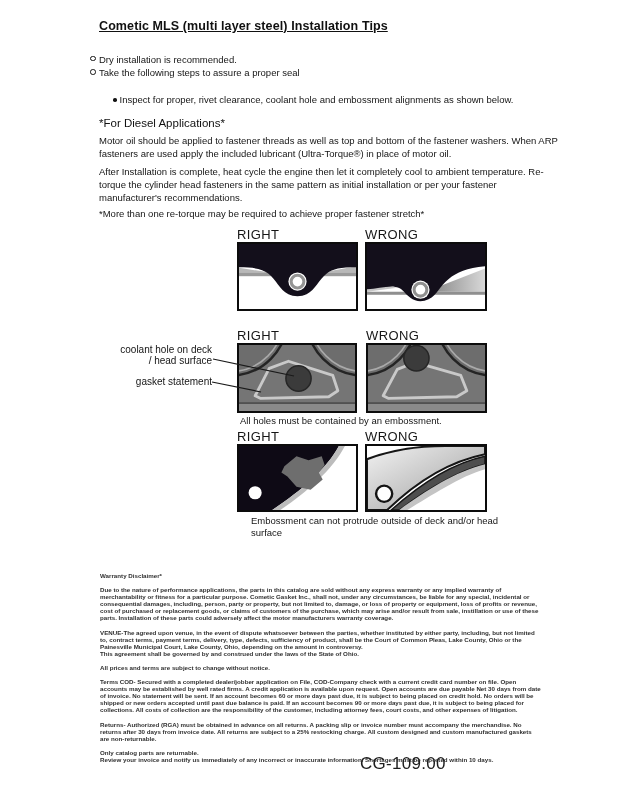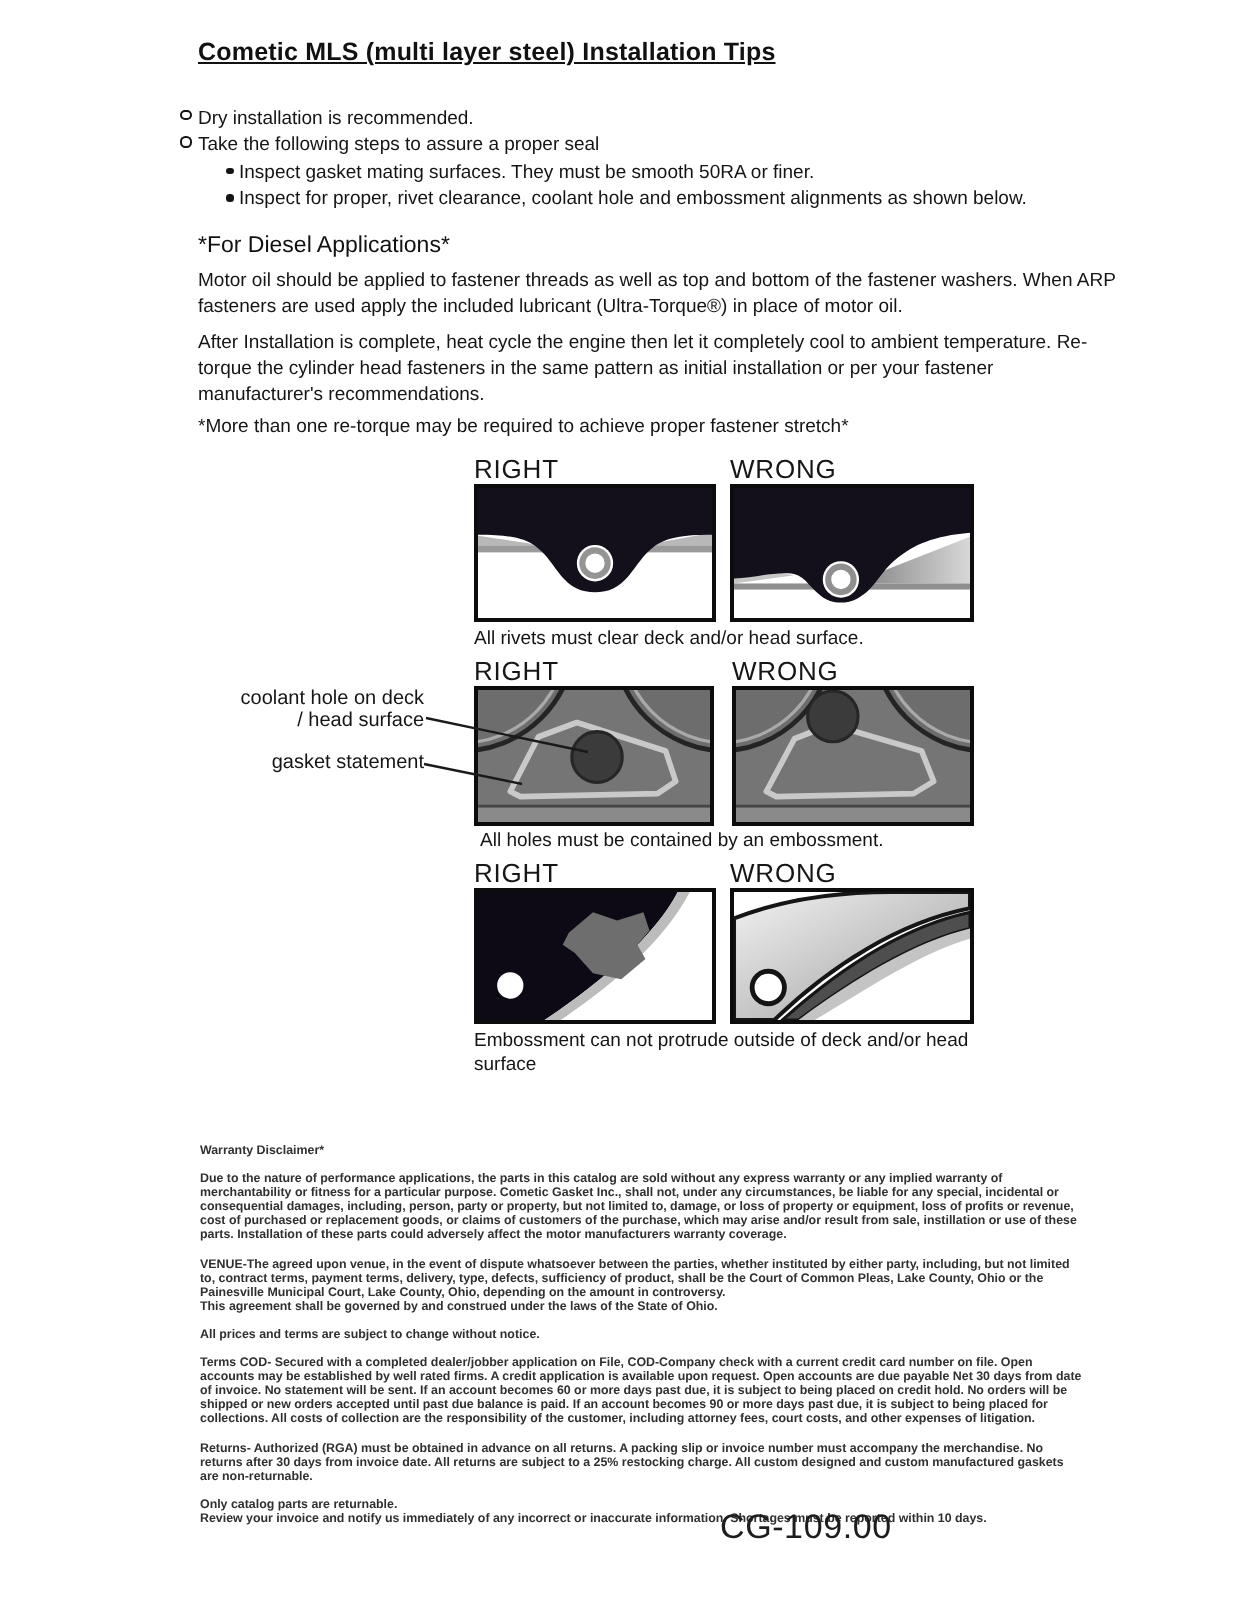--- a/index.html
+++ b/index.html
@@ -34,23 +34,20 @@
 <div class="page">
 
   <div class="title">Cometic MLS (multi layer steel) Installation Tips</div>
 
   <div class="bullet" style="top:53.5px">
     <span class="circ"></span><span>Dry installation is recommended.</span>
   </div>
   <div class="bullet" style="top:67px">
     <span class="circ"></span><span>Take the following steps to assure a proper seal</span>
   </div>
-  <div class="subbullet" style="top:80.5px">
-    <span class="dot"></span><span>Inspect gasket mating surfaces.  They must be smooth 50RA or finer.</span>
-  </div>
   <div class="subbullet" style="top:94px">
     <span class="dot"></span><span>Inspect for proper, rivet clearance, coolant hole and embossment alignments as shown below.</span>
   </div>
 
   <div class="h2" style="top:117px">*For Diesel Applications*</div>
   <div class="para" style="top:134px">Motor oil should be applied to fastener threads as well as top and bottom of the fastener washers. When ARP fasteners are used apply the included lubricant (Ultra-Torque®) in place of motor oil.</div>
   <div class="para" style="top:165px">After Installation is complete, heat cycle the engine then let it completely cool to ambient temperature. Re-torque the cylinder head fasteners in the same pattern as initial installation or per your fastener manufacturer's recommendations.</div>
   <div class="para" style="top:207px">*More than one re-torque may be required to achieve proper fastener stretch*</div>
 
   <div class="dlabel" style="left:237px;width:121px;top:227px">RIGHT</div>
@@ -79,21 +76,20 @@
       <rect width="117" height="64" fill="#ffffff"></rect>
       <polygon points="58,47 117,24 117,47" fill="url(#g2)"></polygon>
       <polygon points="0,38 30,43 0,47" fill="#c6c6c6"></polygon>
       <rect x="0" y="47" width="117" height="3" fill="#8f8f8f"></rect>
       <path d="M0,0 H117 V22 C99,23.5 89,28 81,34.5 C72,41.5 70,50 61,54.5 C55,57.5 48,57 43,53 C36,47.5 35,42.5 27,42 C18,41.5 9,44.5 0,44.5 Z" fill="#130f1b"></path>
       <circle cx="53" cy="45" r="9" fill="#ffffff"></circle>
       <circle cx="53" cy="45" r="6.3" fill="#ffffff" stroke="#8f8f8f" stroke-width="3"></circle>
     </svg>
   </div>
 
-  <div class="caption" style="left:237px;top:314px">All rivets must clear deck and/or head surface.</div>
 
   <div class="dlabel" style="left:237px;width:120px;top:328px">RIGHT</div>
   <div class="dlabel" style="left:366px;width:121px;top:328px">WRONG</div>
 
   <div class="ann" style="left:117px;top:344px;width:95px">coolant hole on deck / head surface</div>
   <div class="ann" style="left:102px;top:376px;width:110px">gasket statement</div>
 
   <div class="dbox" style="left:237px;top:343px;width:120px;height:70px">
     <svg viewBox="0 0 115 65" preserveAspectRatio="none">
       <rect width="115" height="65" fill="#757575"></rect>
@@ -151,21 +147,21 @@
         </linearGradient>
       </defs>
       <rect width="117" height="63" fill="#ffffff"></rect>
       <path d="M0,13 C26,3 52,0 78,0 L117,0 V8 C82,15 48,36 20,63 L0,63 Z" fill="url(#g6)" stroke="#161616" stroke-width="2" stroke-linejoin="round"></path>
       <path d="M24,63 C52,38 84,17 117,10 V18 C88,25 58,44 32,63 Z" fill="#4e4e4e" stroke="#161616" stroke-width="1.5"></path>
       <path d="M32,63 C58,44 88,25 117,18 V23 C92,30 64,49 40,63 Z" fill="#c4c4c4"></path>
       <circle cx="17" cy="47" r="8" fill="#ffffff" stroke="#141414" stroke-width="2.4"></circle>
     </svg>
   </div>
 
-  <div class="caption" style="left:237px;top:515px;width:255px">Embossment can not protrude outside of deck and/or head surface</div>
+  <div class="caption" style="left:251px;top:515px;width:255px">Embossment can not protrude outside of deck and/or head surface</div>
 
   <div class="warranty">
     <p class="whead">Warranty Disclaimer*</p>
     <p>Due to the nature of performance applications, the parts in this catalog are sold without any express warranty or any implied warranty of merchantability or fitness for a particular purpose.  Cometic Gasket Inc., shall not, under any circumstances, be liable for any special, incidental or consequential damages, including, person, party or property, but not limited to, damage, or loss of property or equipment, loss of profits or revenue, cost of purchased or replacement goods, or claims of customers of the purchase, which may arise and/or result from sale, instillation or use of these parts.  Installation of these parts could adversely affect the motor manufacturers warranty coverage.</p>
     <p class="tight">VENUE-The agreed upon venue, in the event of dispute whatsoever between the parties, whether instituted by either party, including, but not limited to, contract terms, payment terms, delivery, type, defects, sufficiency of product, shall be the Court of Common Pleas, Lake County, Ohio or the Painesville Municipal Court, Lake County, Ohio, depending on the amount in controversy.</p>
     <p>This agreement shall be governed by and construed under the laws of the State of Ohio.</p>
     <p>All prices and terms are subject to change without notice.</p>
     <p>Terms COD- Secured with a completed dealer/jobber application on File, COD-Company check with a current credit card number on file.  Open accounts may be established by well rated firms.  A credit application is available upon request.  Open accounts are due payable Net 30 days from date of invoice.  No statement will be sent.  If an account becomes 60 or more days past due, it is subject to being placed on credit hold.  No orders will be shipped or new orders accepted until past due balance is paid.  If an account becomes 90 or more days past due, it is subject to being placed for collections.  All costs of collection are the responsibility of the customer, including attorney fees, court costs, and other expenses of litigation.</p>
     <p>Returns- Authorized (RGA) must be obtained in advance on all returns.  A packing slip or invoice number must accompany the merchandise.  No returns after 30 days from invoice date.  All returns are subject to a 25% restocking charge.  All custom designed and custom manufactured gaskets are non-returnable.</p>
     <p class="tight">Only catalog parts are returnable.</p>

